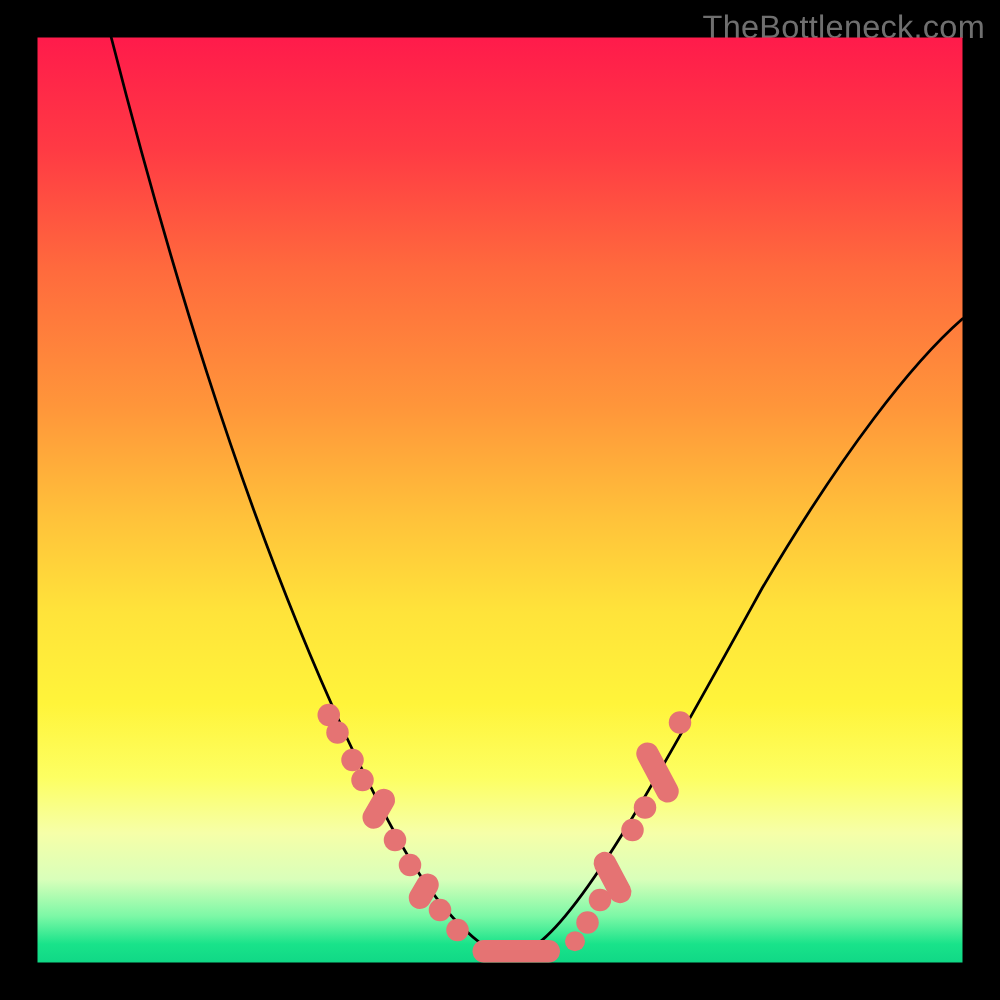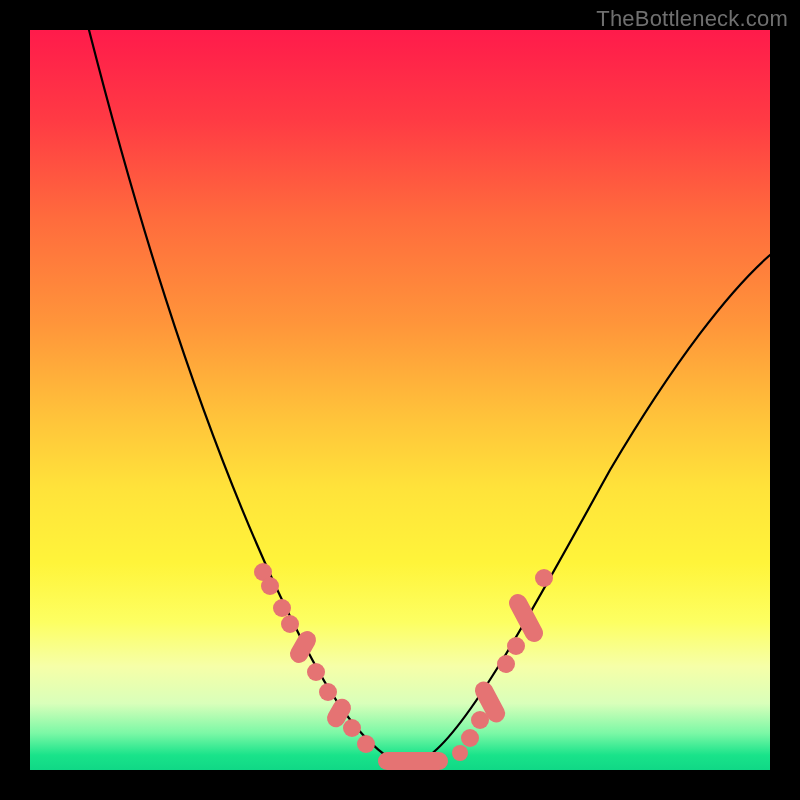--- a/index.html
+++ b/index.html
@@ -40,21 +40,21 @@
       #7cf8a6 95%,
       #19e38a 98%,
       #10d886 100%
     );
   }
   .watermark {
     position: absolute;
     top: 6px;
     right: 12px;
     color: #6f6f6f;
-    font-size: 22px;
+    font-size: 26px;
     font-weight: 500;
     letter-spacing: 0.2px;
     user-select: none;
     margin-left: 28px;
   }
   svg.curve {
     position: absolute;
     left: 0;
     top: 0;
     width: 740px;

